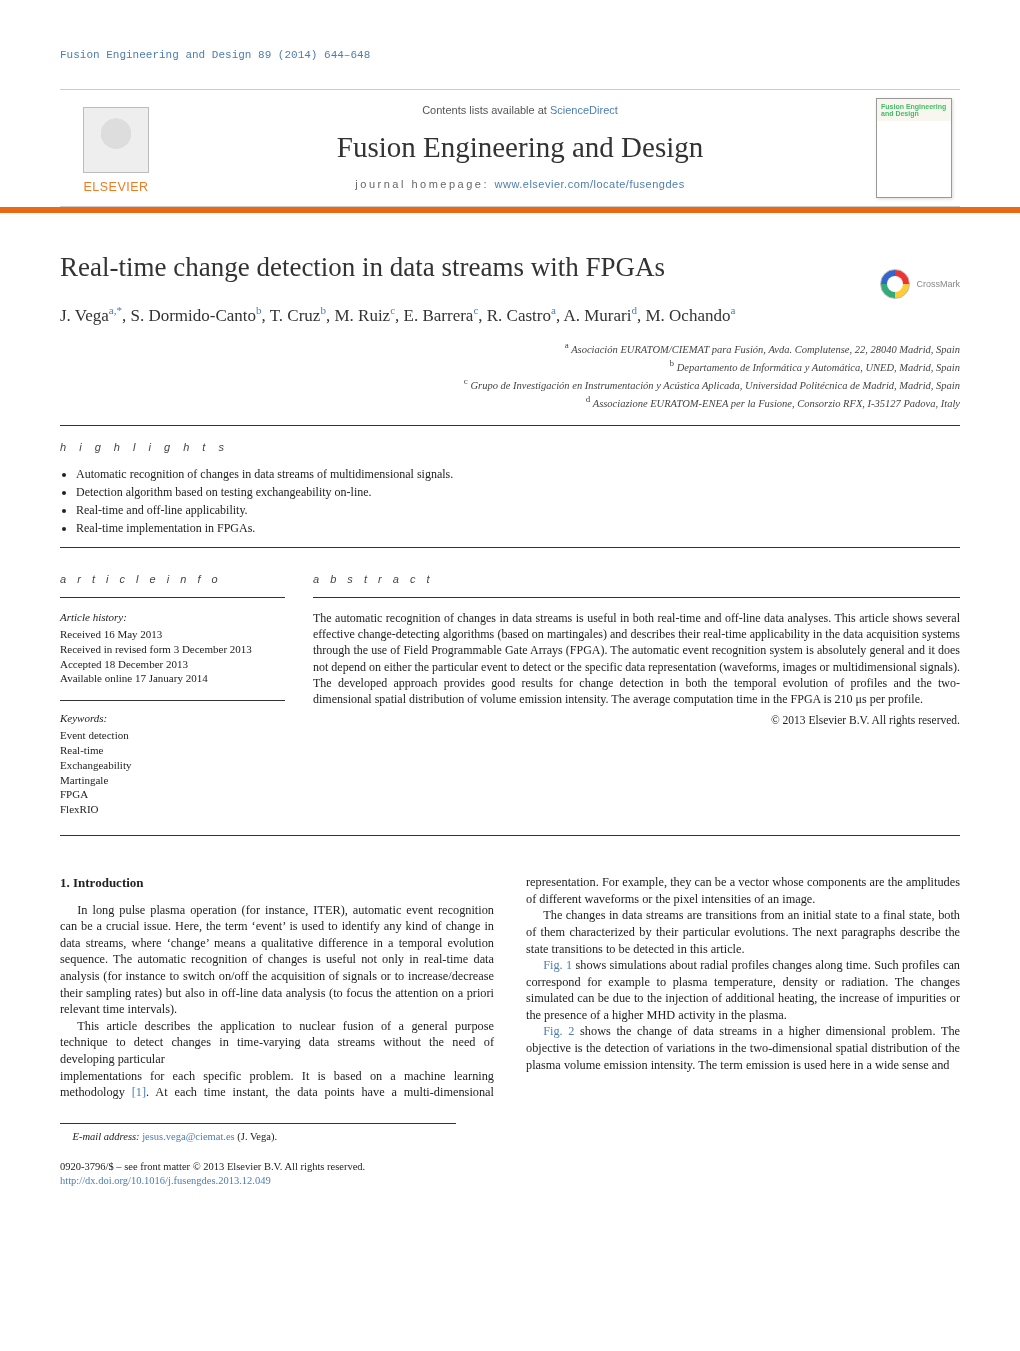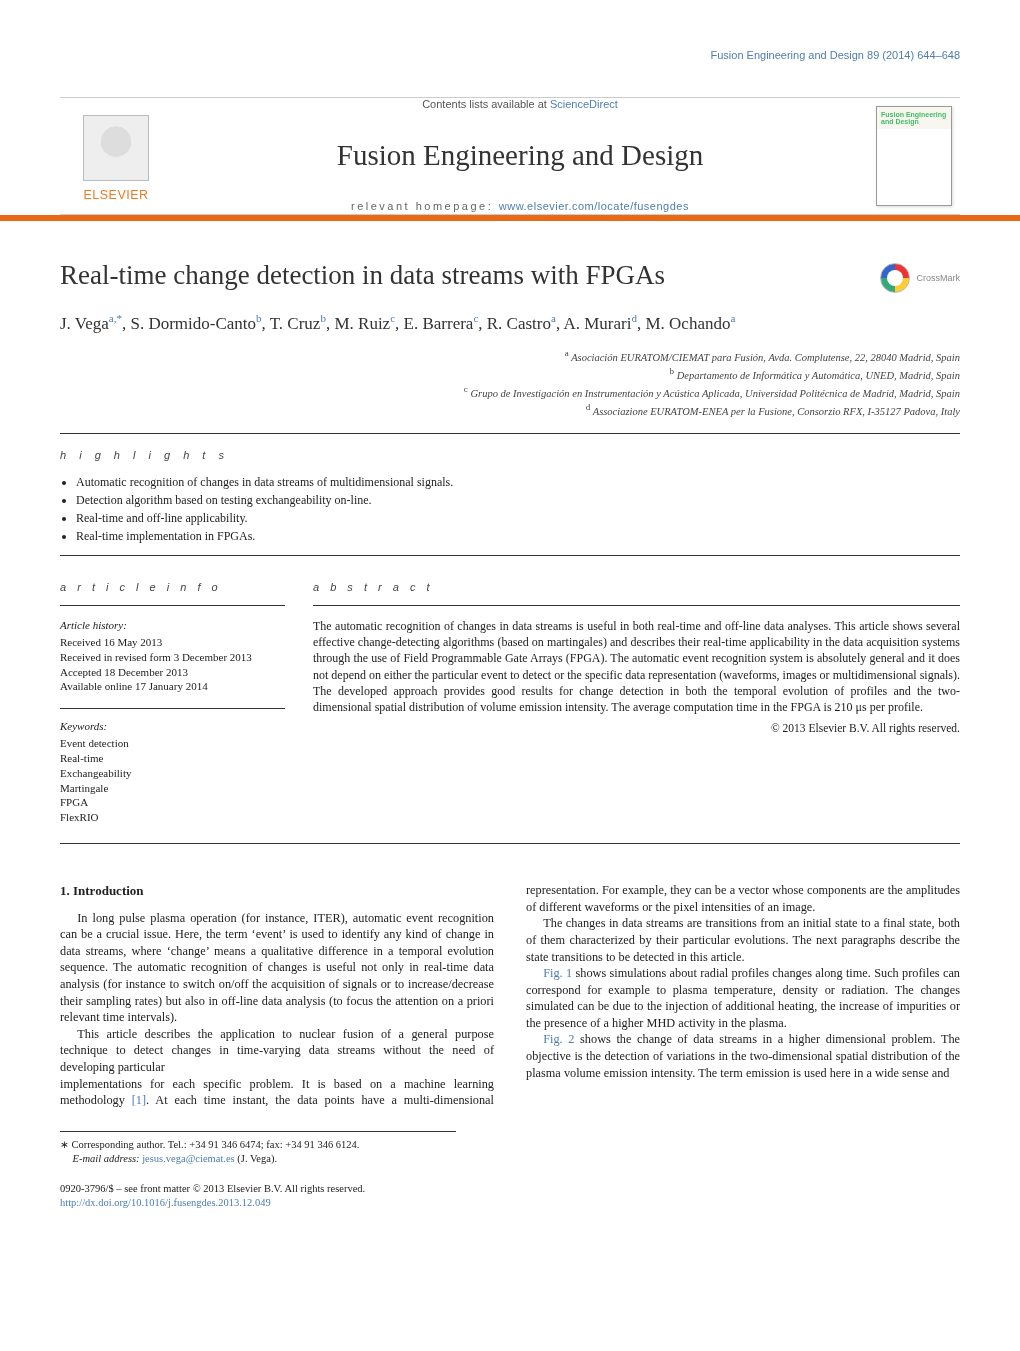--- a/index.html
+++ b/index.html
@@ -7,25 +7,25 @@
     width: 1020px;
     margin: 0 auto;
     font-family: "Times New Roman", Georgia, serif;
     background: #fff;
     color: #222;
     font-size: 13px;
     line-height: 1.35;
   }
   .page { padding: 48px 60px 40px 60px; }
   .running-head {
-    text-align: right;
+    text-align: left;
     color: #4d7db0;
     font-size: 11px;
-    font-family: Liberation Sans, sans-serif;
-    margin-bottom: 34px;
+    font-family: Liberation Mono, monospace;
+    margin-bottom: 26px;
   }
   .masthead {
     display: flex;
     align-items: stretch;
     border: 1px solid #ccc;
     border-left: none;
     border-right: none;
     padding: 0;
     position: relative;
     height: 118px;
@@ -53,21 +53,21 @@
     letter-spacing: 0.5px;
     color: #ed7b23;
     font-weight: 500;
   }
   .masthead .center {
     flex: 1;
     text-align: center;
     display: flex;
     flex-direction: column;
     justify-content: center;
-    gap: 24px;
+    gap: 10px;
   }
   .contents-line {
     font-family: Arial, sans-serif;
     font-size: 11px;
     color: #555;
   }
   .contents-line a { color: #4d7db0; text-decoration: none; }
   .journal-title {
     font-family: Georgia, "Times New Roman", serif;
     font-size: 29px;
@@ -95,21 +95,21 @@
     position: relative;
     font-family: Arial, sans-serif;
   }
   .cover-box .cov-title {
     position: absolute; top: 4px; left: 4px; right: 4px;
     font-size: 7px; color: #4b6; font-weight: bold; line-height: 1.05;
   }
   .orange-bar { height: 6px; background: #e86a17; margin: 0 -60px 0 -60px; }
   .article-block { margin-top: 36px; position: relative; }
   .crossmark {
-    position: absolute; right: 0; top: 6px;
+    position: absolute; right: 0; top: 20px;
     display: flex; align-items: center; gap: 6px;
     font-family: Arial, sans-serif; font-size: 9px; color: #888;
   }
   .crossmark-circle {
     width: 30px; height: 30px; border-radius: 50%;
     border: 1px solid #bbb;
     background: conic-gradient(#e33 0 25%, #fc3 0 50%, #3a7 0 75%, #36c 0 100%);
     position: relative;
   }
   .crossmark-circle::after{
@@ -216,21 +216,21 @@
     <div class="left-logo">
       <div class="elsevier-tree"></div>
       <div class="elsevier-word">ELSEVIER</div>
     </div>
     <div class="center">
       <div class="contents-line">
         <span>Contents lists available at </span><a href="#" class="inline-link">ScienceDirect</a>
       </div>
       <div class="journal-title">Fusion Engineering and Design</div>
       <div class="homepage-line">
-        <span>relevant homepage: </span><a href="#">www.elsevier.com/locate/fusengdes</a>
+        <span>journal homepage: </span><a href="#">www.elsevier.com/locate/fusengdes</a>
       </div>
     </div>
     <div class="cover">
       <div class="cover-box">
         <div class="cov-title">Fusion Engineering and Design</div>
       </div>
     </div>
   </div>
 
   <div class="orange-bar"></div>
@@ -320,24 +320,20 @@
       <p>The changes in data streams are transitions from an initial state to a final state, both of them characterized by their particular evolutions. The next paragraphs describe the state transitions to be detected in this article.</p>
       <p>
         <a href="#">Fig. 1</a><span> shows simulations about radial profiles changes along time. Such profiles can correspond for example to plasma temperature, density or radiation. The changes simulated can be due to the injection of additional heating, the increase of impurities or the presence of a higher MHD activity in the plasma.</span>
       </p>
       <p>
         <a href="#">Fig. 2</a><span> shows the change of data streams in a higher dimensional problem. The objective is the detection of variations in the two-dimensional spatial distribution of the plasma volume emission intensity. The term emission is used here in a wide sense and</span>
       </p>
     </div>
 
     <div class="footnote-block">
-      <div>
-        <span>∗</span>
-        <span>Corresponding author. Tel.: +34 91 346 6474; fax: +34 91 346 6124.</span>
-      </div>
       <div style="text-indent:1.2em;">
         <em>E-mail address: </em><a href="#">jesus.vega@ciemat.es</a><span> (J. Vega).</span>
       </div>
     </div>
 
     <div class="copyright-footer">
       <div>0920-3796/$ – see front matter © 2013 Elsevier B.V. All rights reserved.</div>
       <div><a href="#">http://dx.doi.org/10.1016/j.fusengdes.2013.12.049</a></div>
     </div>
 

